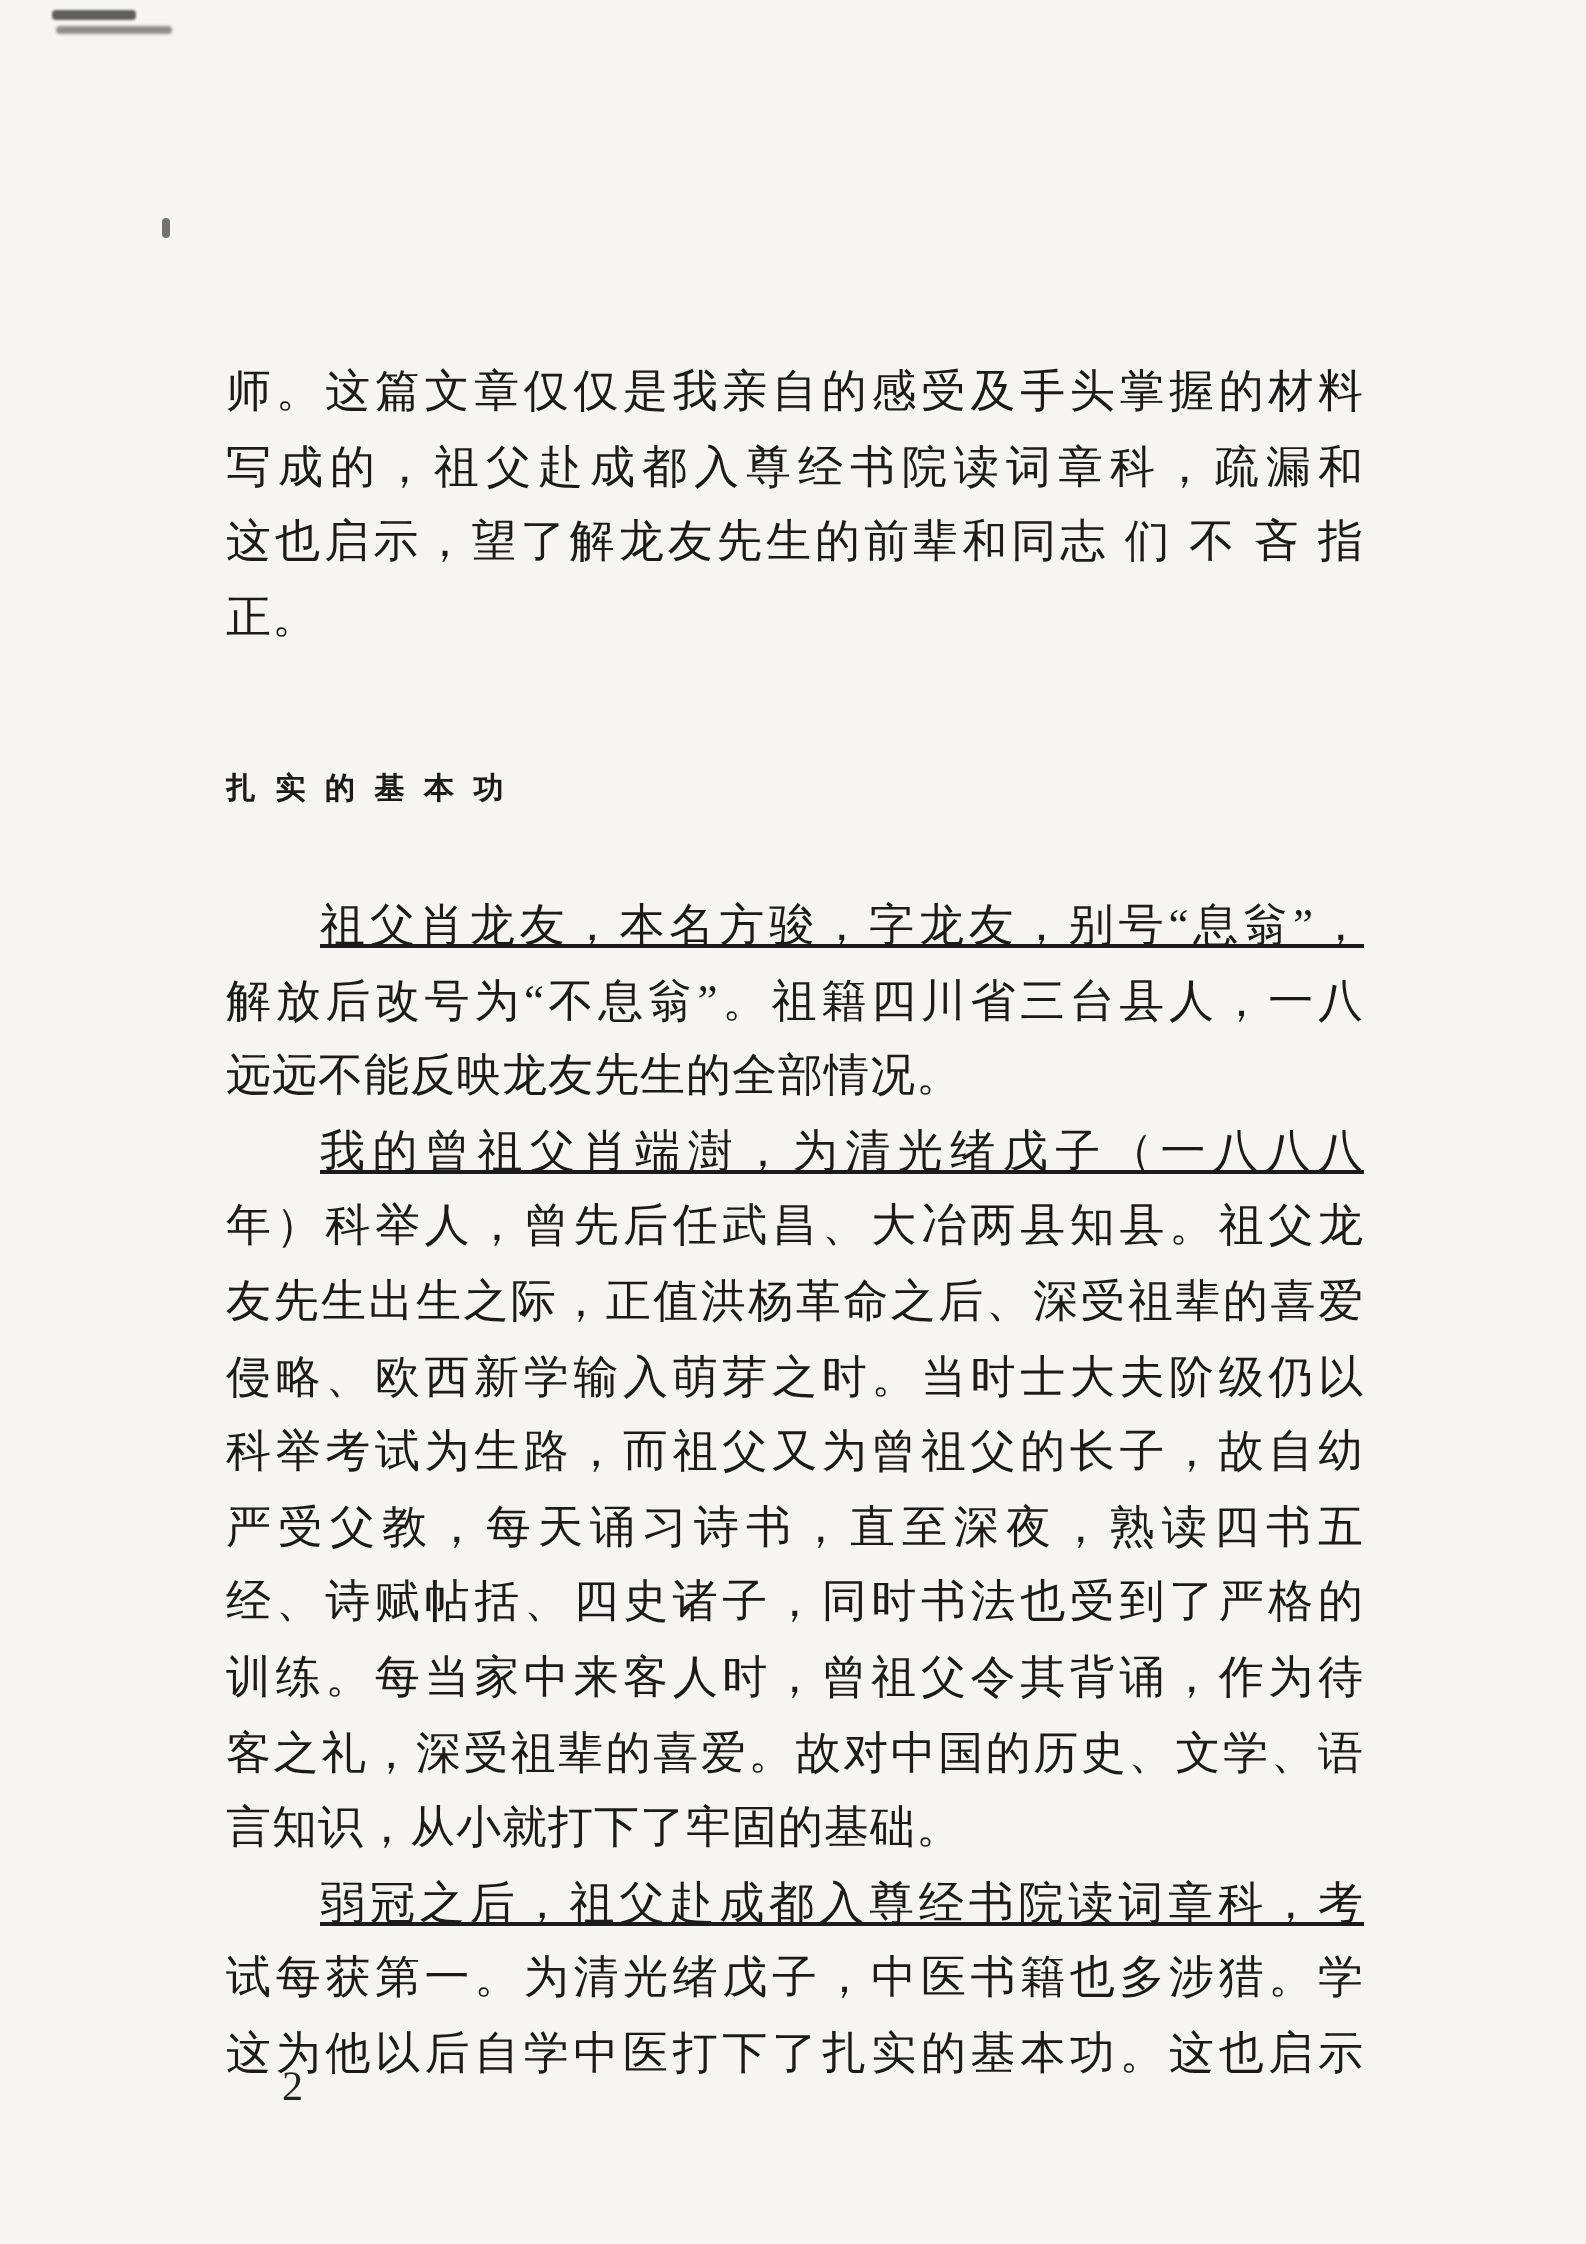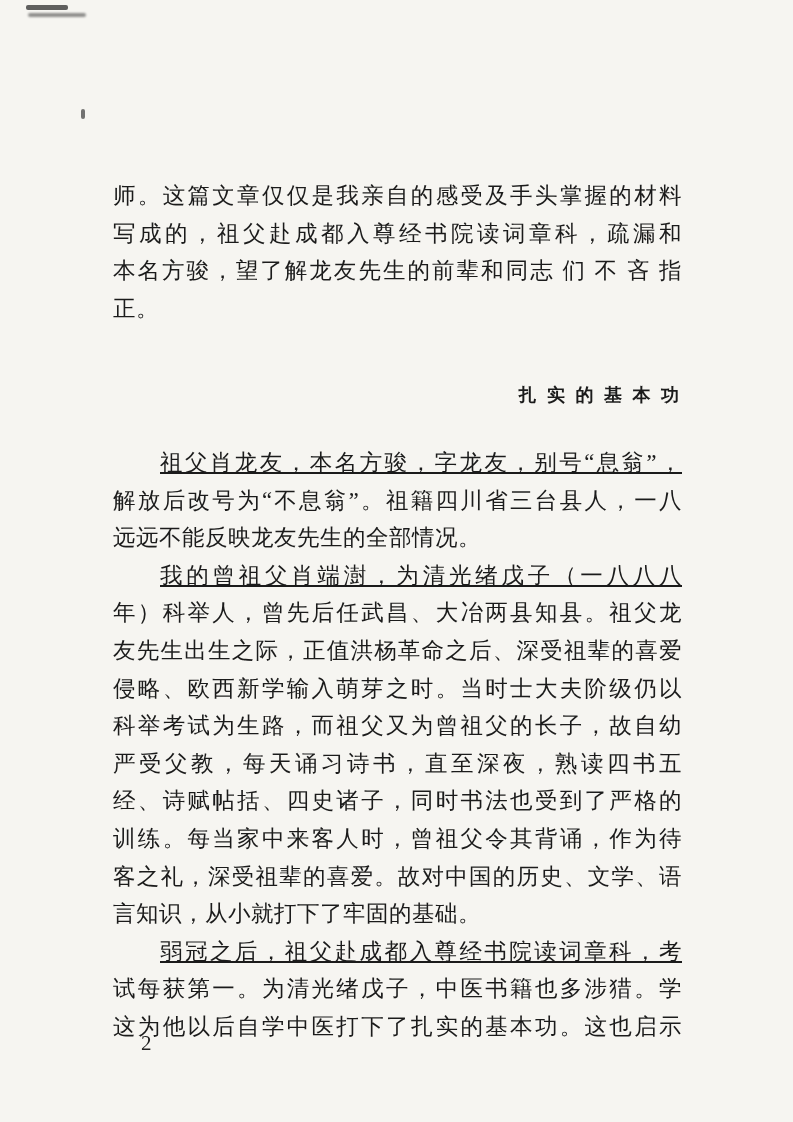--- a/index.html
+++ b/index.html
@@ -51,24 +51,24 @@
   .line.fill {
     text-align: justify;
     text-align-last: justify;
     text-justify: inter-character;
   }
 
   
   .line.indent { padding-left: 47px; text-decoration: underline; }
 
   .heading {
-    font-size: 18px;
+    font-size: 15px;
     font-weight: 600;
     letter-spacing: 3px;
-    text-align: right;
+    text-align: left;
     line-height: 37.6px;
     height: 37.6px;
     margin: 50px 0 29px 0;
   }
 
   .pagenum {
     position: absolute;
     left: 141px;
     top: 1029px;
     font-size: 21px;
@@ -82,21 +82,21 @@
 <div class="page">
 
   <div class="artifact artifact-a"></div>
   <div class="artifact artifact-b"></div>
   <div class="artifact artifact-c"></div>
 
   <main class="textblock">
 
     <p class="line fill">师。这篇文章仅仅是我亲自的感受及手头掌握的材料</p>
     <p class="line fill">写成的，祖父赴成都入尊经书院读词章科，疏漏和</p>
-    <p class="line fill">本名方骏，望了解龙友先生的前辈和同志 们 不 吝 指</p>
+    <p class="line fill">这也启示，望了解龙友先生的前辈和同志 们 不 吝 指</p>
     <p class="line">正。</p>
 
     <h2 class="heading">扎 实 的 基 本 功</h2>
 
     <p class="line fill indent">祖父肖龙友，本名方骏，字龙友，别号“息翁”，</p>
     <p class="line fill">解放后改号为“不息翁”。祖籍四川省三台县人，一八</p>
     <p class="line">远远不能反映龙友先生的全部情况。</p>
 
     <p class="line fill indent">我的曾祖父肖端澍，为清光绪戊子（一八八八</p>
     <p class="line fill">年）科举人，曾先后任武昌、大冶两县知县。祖父龙</p>

